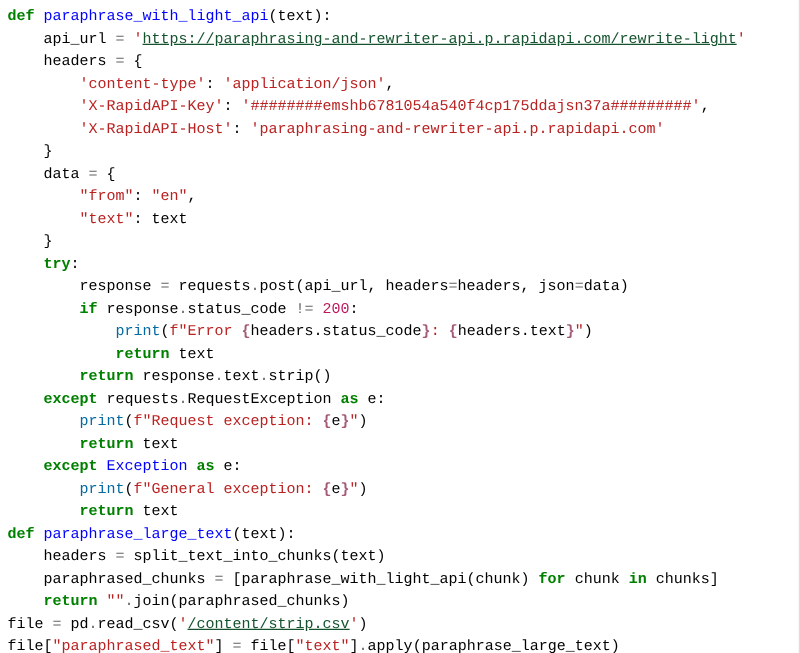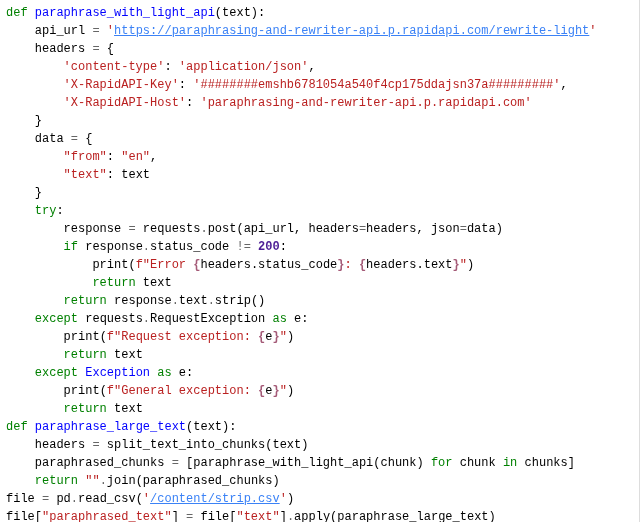--- a/index.html
+++ b/index.html
@@ -13,26 +13,26 @@
     width: 640px;
     overflow: hidden;
   }
   .code-block {
     padding: 4px 6px;
     white-space: pre;
     color: #000;
     border-right: 1px solid #ddd;
     min-height: 514px;
   }
-  .kw { color: #008000; font-weight: normal; }    
+  .kw { color: #008000; font-weight: bold; }    
   .fn { color: #0000ff; }                         
   .str { color: #ba2121; }                        
-  .url { color: #3b82f6; text-decoration: underline; }
-  .num { color: #4c1d95; font-weight: bold; }                        
-  .bi { color: #000000; }                         
+  .url { color: #14532d; text-decoration: underline; }
+  .num { color: #be185d; }                        
+  .bi { color: #0369a1; }                         
   .op { color: #666666; }                         
   .si { color: #a45a77; font-weight: bold; }      
   .sa { color: #ba2121; }    
 </style>
 </head>
 <body>
 
 <div class="code-block"><span><span class="kw">def</span> <span class="fn">paraphrase_with_light_api</span><span>(text):</span></span>
 <span><span>    api_url </span><span class="op">=</span><span> </span><span class="str">'</span><span class="url">https://paraphrasing-and-rewriter-api.p.rapidapi.com/rewrite-light</span><span class="str">'</span></span>
 <span><span>    headers </span><span class="op">=</span><span> {</span></span>

